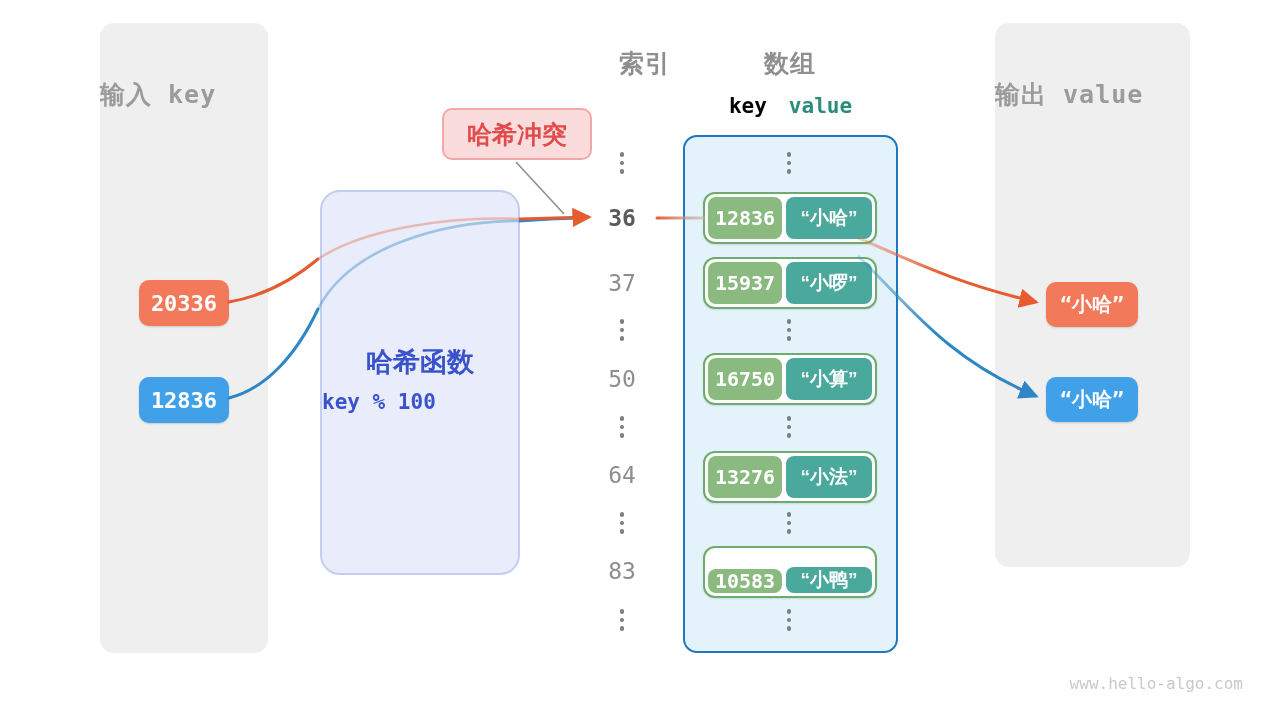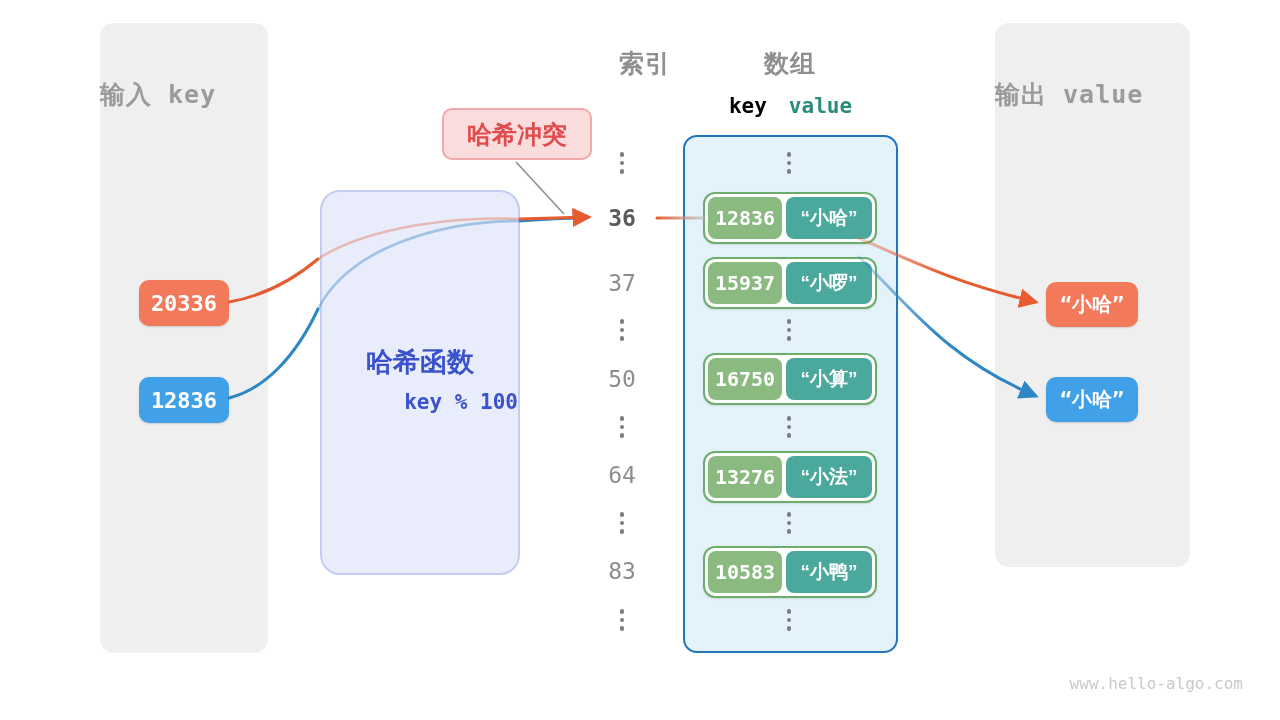--- a/index.html
+++ b/index.html
@@ -18,21 +18,21 @@
         box-shadow:0 1px 2px rgba(0,0,0,.15);}
   .chip.orange{background:#f3795b;}
   .chip.blue{background:#41a1e8;}
   .chip.cjk{font-size:20px;}
 
   
   .hashbox{position:absolute;left:320px;top:190px;width:200px;height:385px;background:#e9ecfa;
            border:2px solid #c3cdf2;border-radius:20px;box-sizing:border-box;}
   .hash-title{position:absolute;width:100%;text-align:center;top:152px;
               font-size:27px;font-weight:700;color:#3a53cb;}
-  .hash-formula{position:absolute;width:100%;text-align:right;top:198px;
+  .hash-formula{position:absolute;width:100%;text-align:left;top:198px;
                 font-family:"DejaVu Sans Mono","Liberation Mono",monospace;
                 font-size:21px;font-weight:700;color:#3a53cb;}
 
   
   .collision{position:absolute;left:442px;top:108px;width:150px;height:52px;background:#fbdcdc;
              border:2px solid #f2a8a8;border-radius:10px;box-sizing:border-box;
              display:flex;align-items:center;justify-content:center;
              font-size:25px;font-weight:700;color:#e14b4b;}
 
   
@@ -168,21 +168,21 @@
     <div class="pair-val">“小啰”</div>
   </div>
   <div class="pair" style="top:353px;">
     <div class="pair-key">16750</div>
     <div class="pair-val">“小算”</div>
   </div>
   <div class="pair" style="top:451px;">
     <div class="pair-key">13276</div>
     <div class="pair-val">“小法”</div>
   </div>
-  <div class="pair" style="top:546px;">
+  <div class="pair" style="top:546px;align-items:flex-end;">
     <div class="pair-key">10583</div>
     <div class="pair-val">“小鸭”</div>
   </div>
 
   <div class="chip orange cjk" style="left:1046px;top:282px;width:92px;height:45px;">“小哈”</div>
   <div class="chip blue cjk" style="left:1046px;top:377px;width:92px;height:45px;">“小哈”</div>
 
   <svg class="overlay" width="1280" height="720" viewBox="0 0 1280 720">
     <defs>
       <marker id="arrO" viewBox="0 0 10 10" refX="8.5" refY="5" markerWidth="6.5" markerHeight="6.5" orient="auto-start-reverse">

